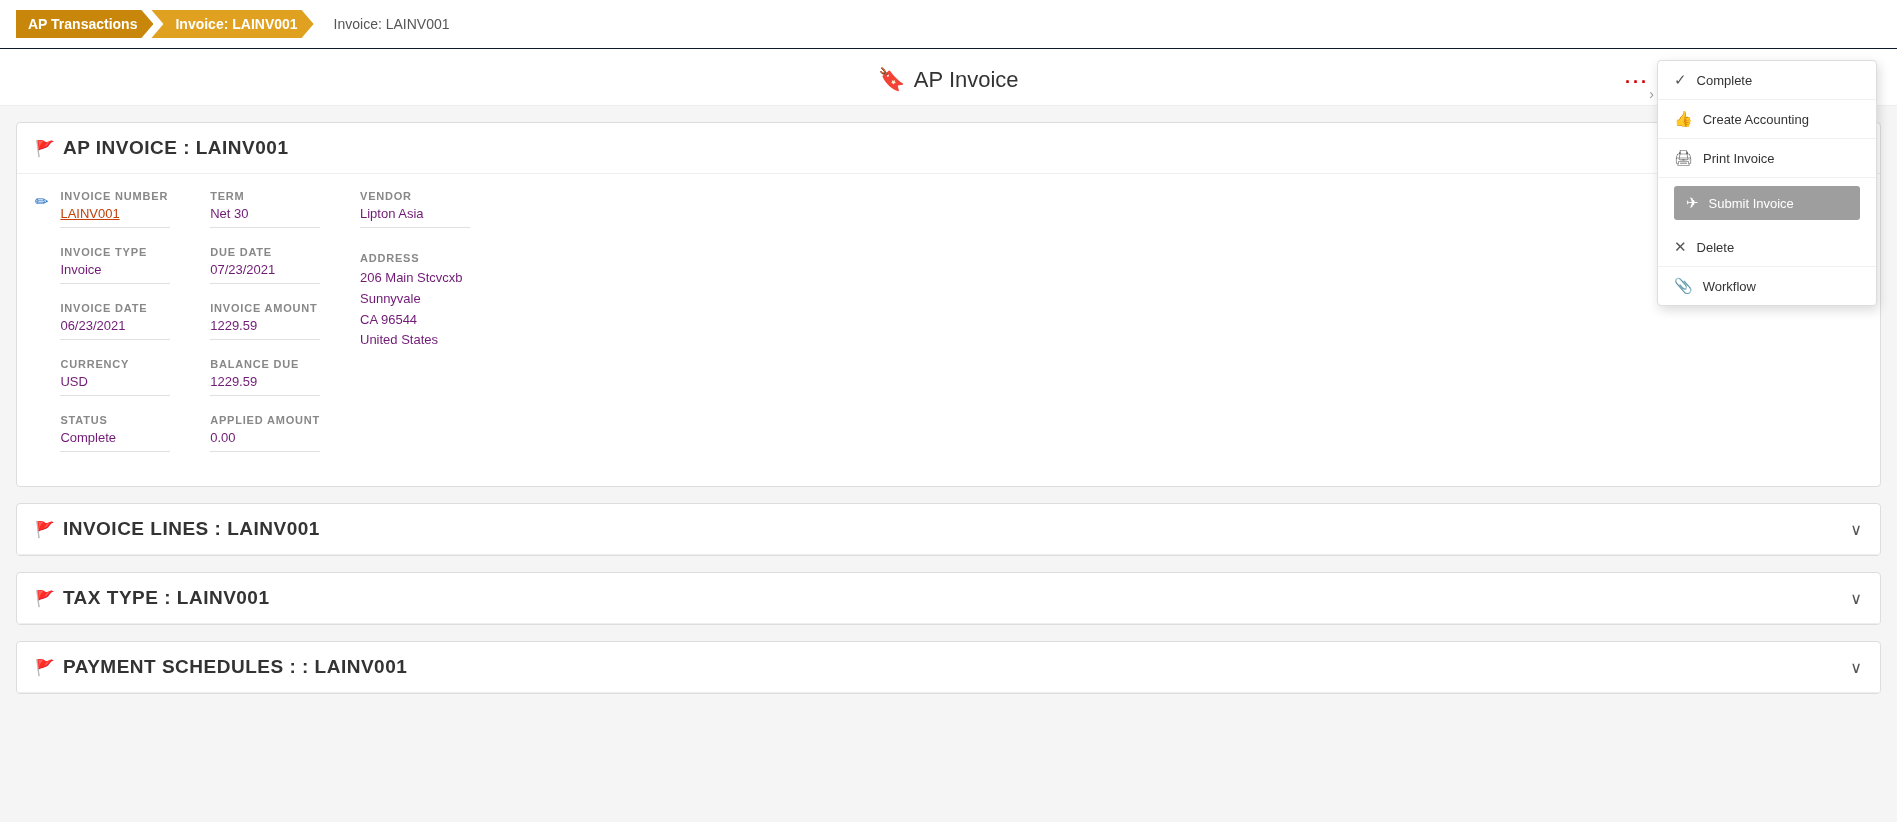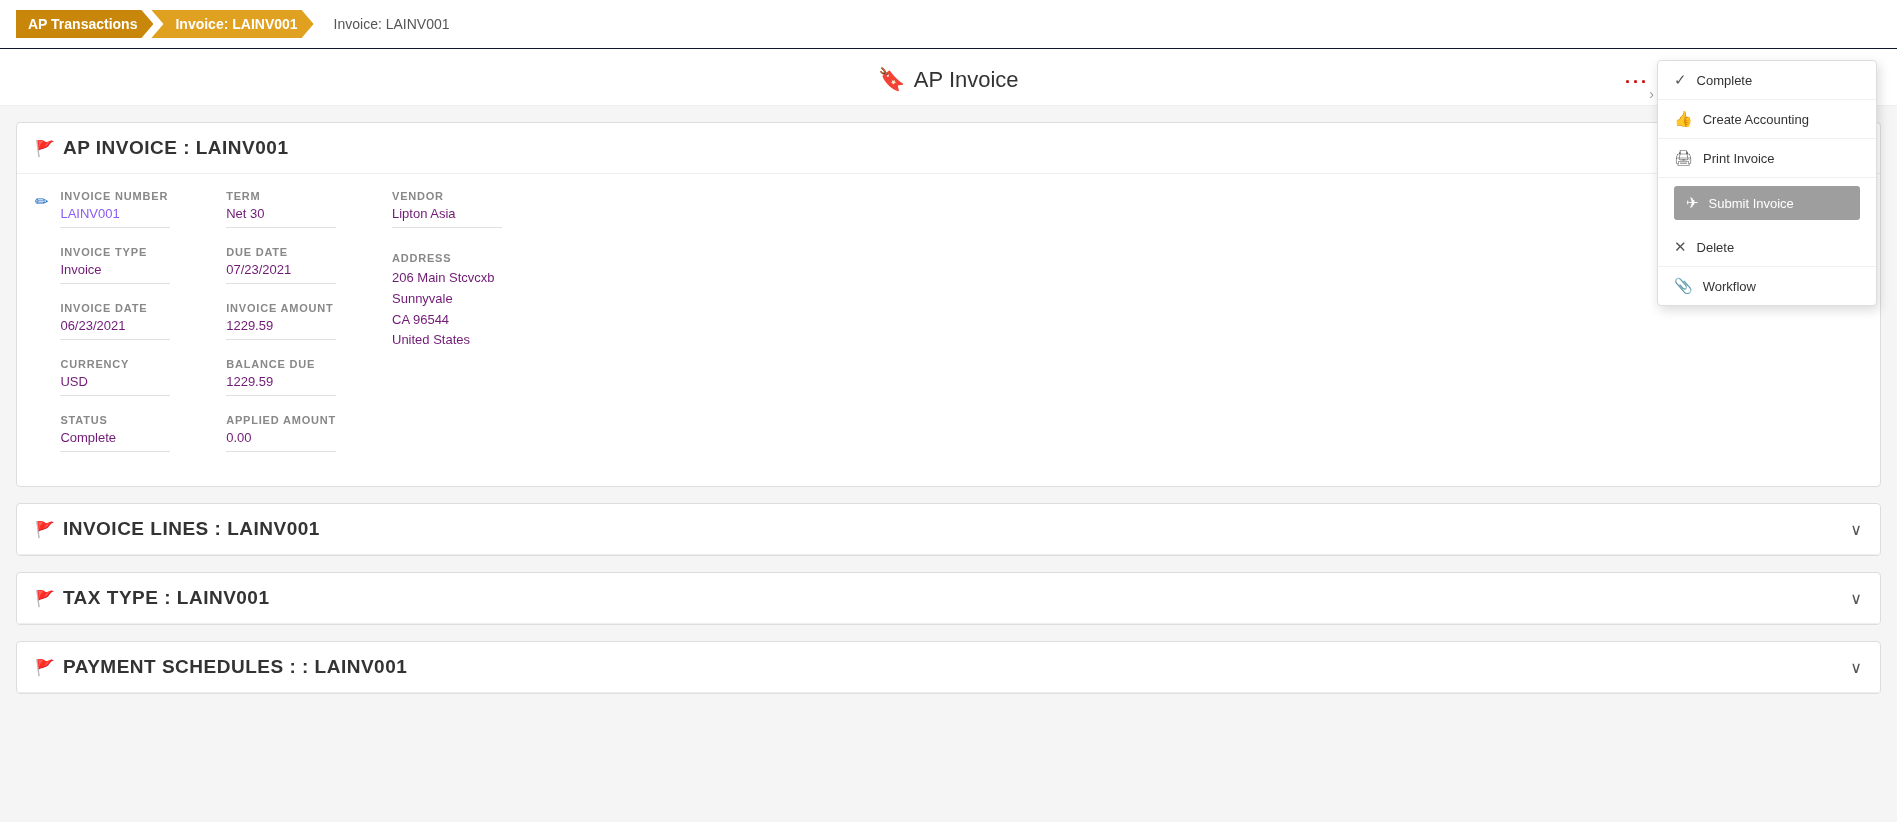--- a/index.html
+++ b/index.html
@@ -102,42 +102,43 @@
       cursor: pointer;
     }
     .section-body {
       padding: 16px 18px;
     }
 
     
     .invoice-detail-grid {
       display: grid;
       grid-template-columns: 1fr 1fr 1fr;
-      gap: 0 56px;
+      gap: 0 40px;
     }
     .field-group {
       margin-bottom: 18px;
     }
     .field-label {
       font-size: 11px;
       font-weight: bold;
       color: #888;
       letter-spacing: 0.8px;
       margin-bottom: 4px;
       text-transform: uppercase;
     }
     .field-value {
       font-size: 13px;
       color: #701a75;
       border-bottom: 1px solid #e0e0e0;
       padding-bottom: 6px;
     }
     .field-value.link {
-      color: #8b5cf6;
-      cursor: pointer;
+      color: #c2410c;
+      cursor: pointer;
+      text-decoration: underline;
     }
     .field-value.multiline {
       border-bottom: none;
       line-height: 1.6;
     }
 
     
     .edit-icon {
       color: #1565c0;
       font-size: 16px;

